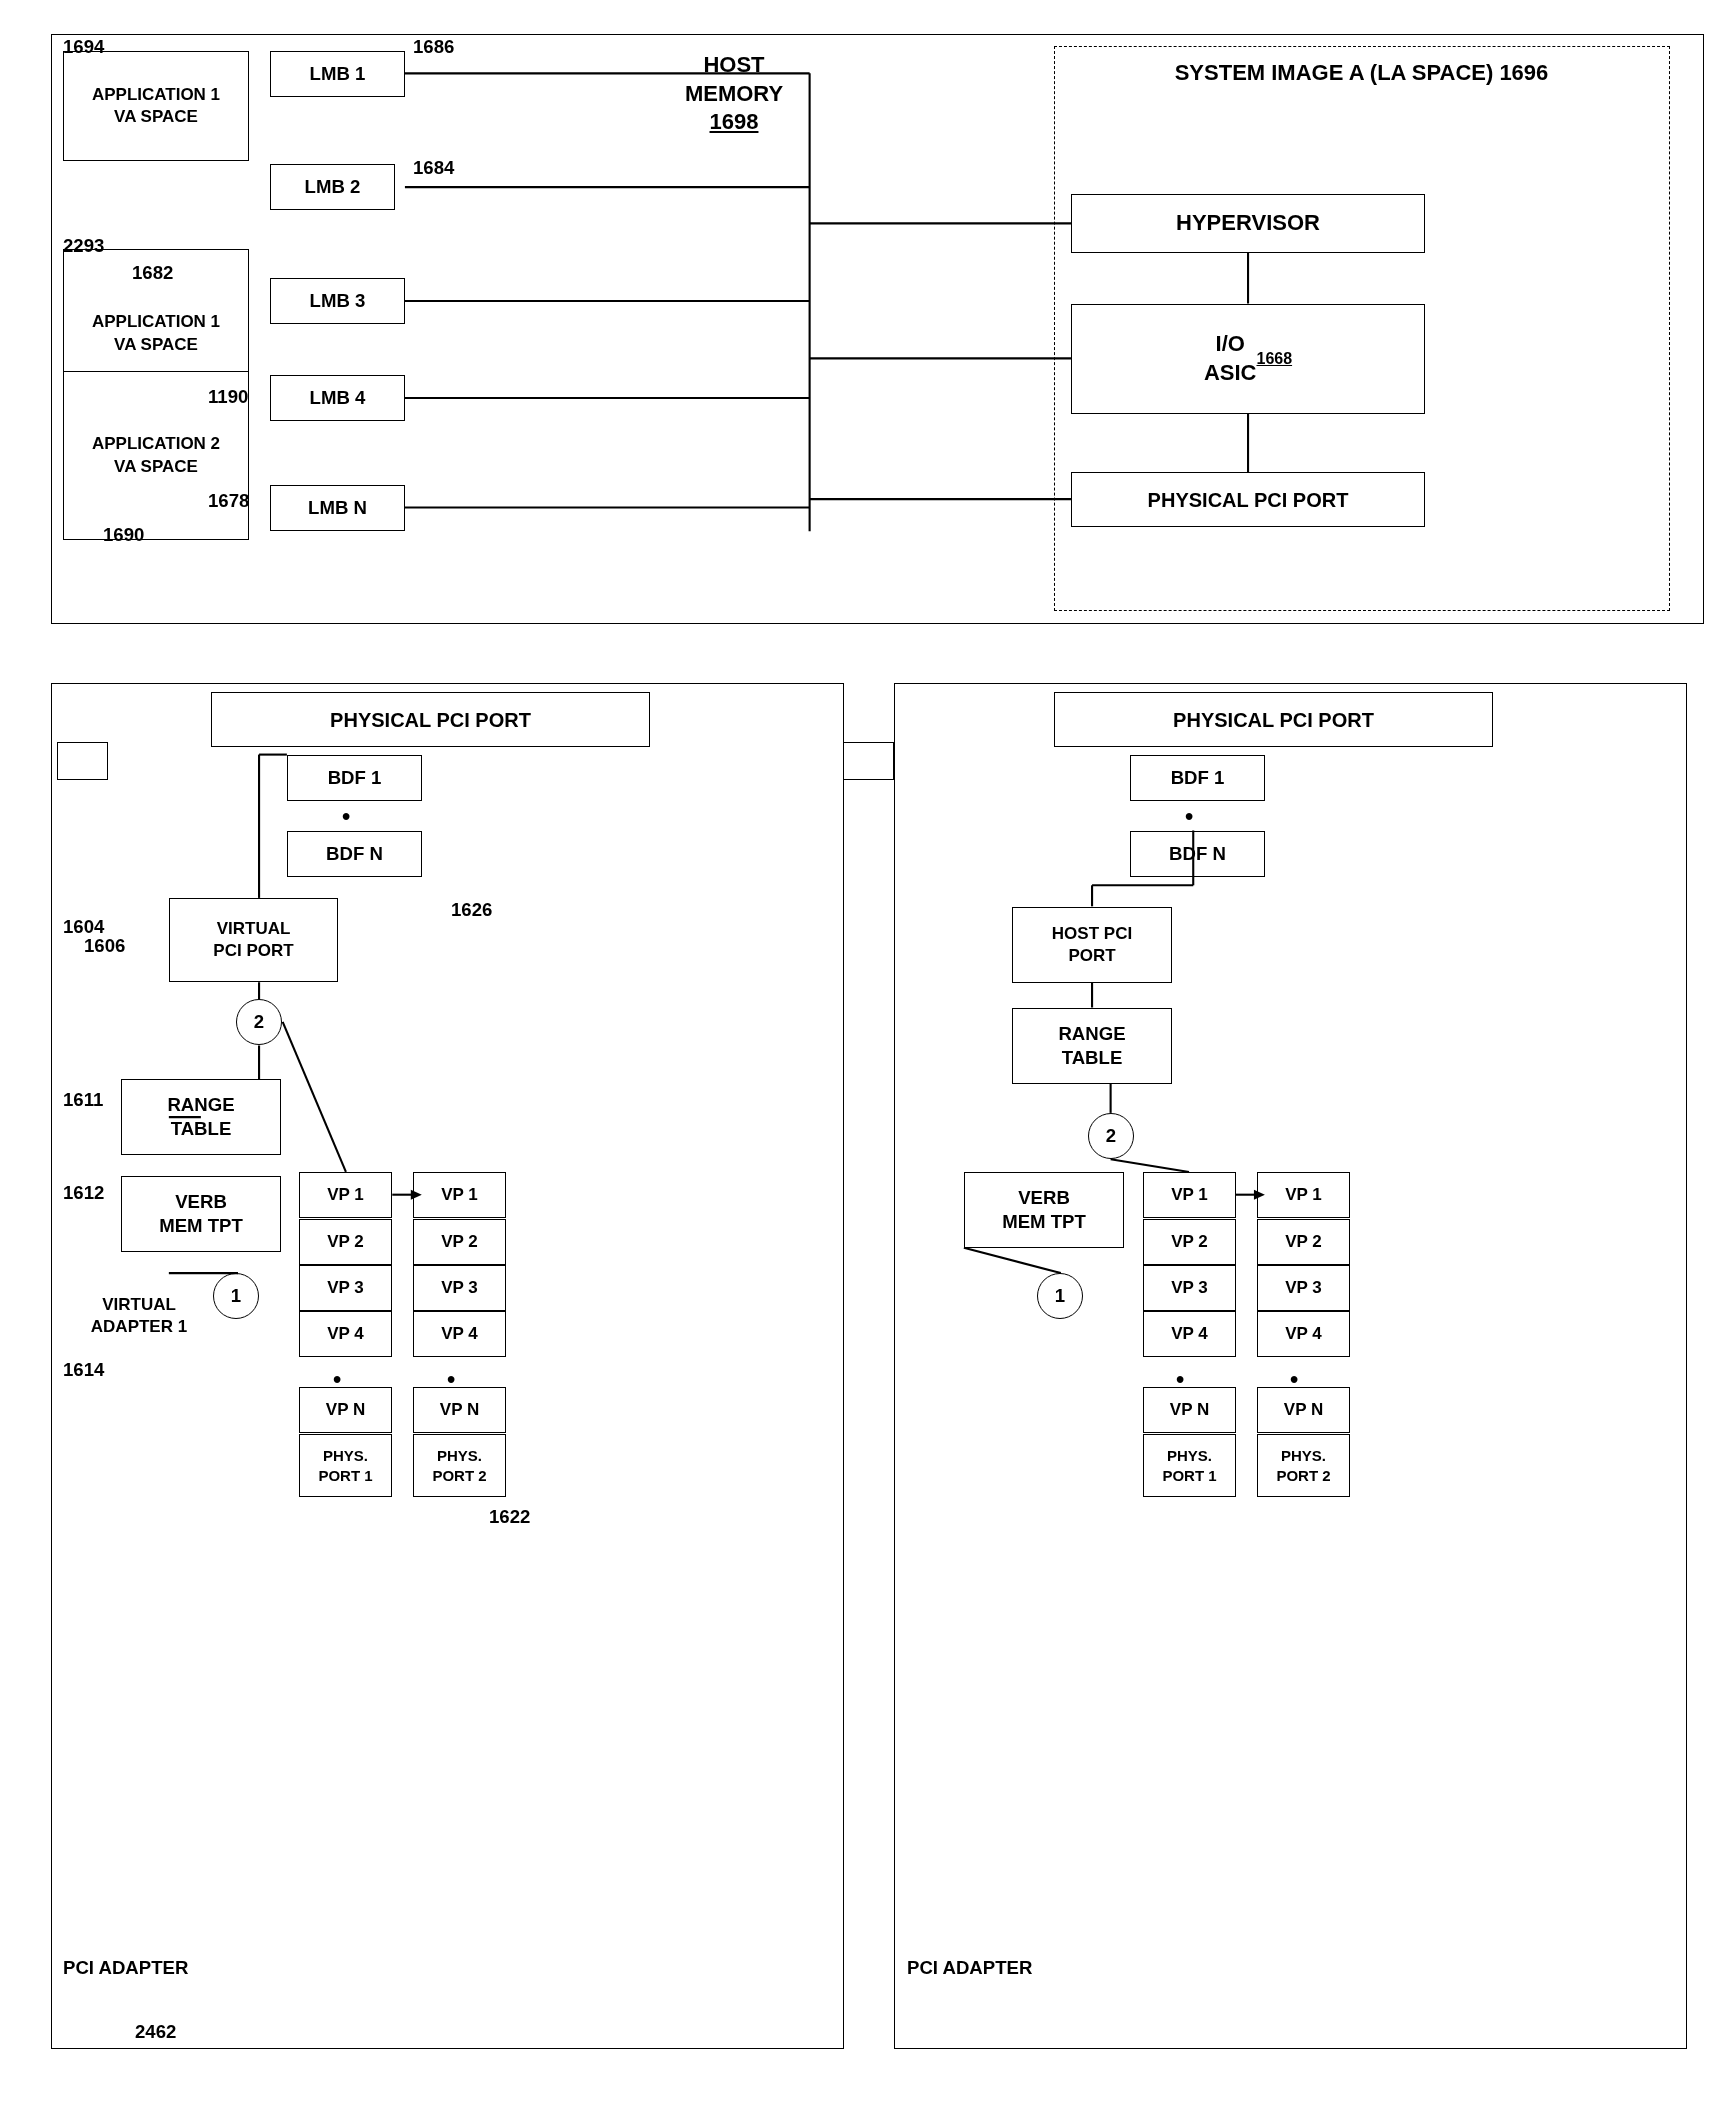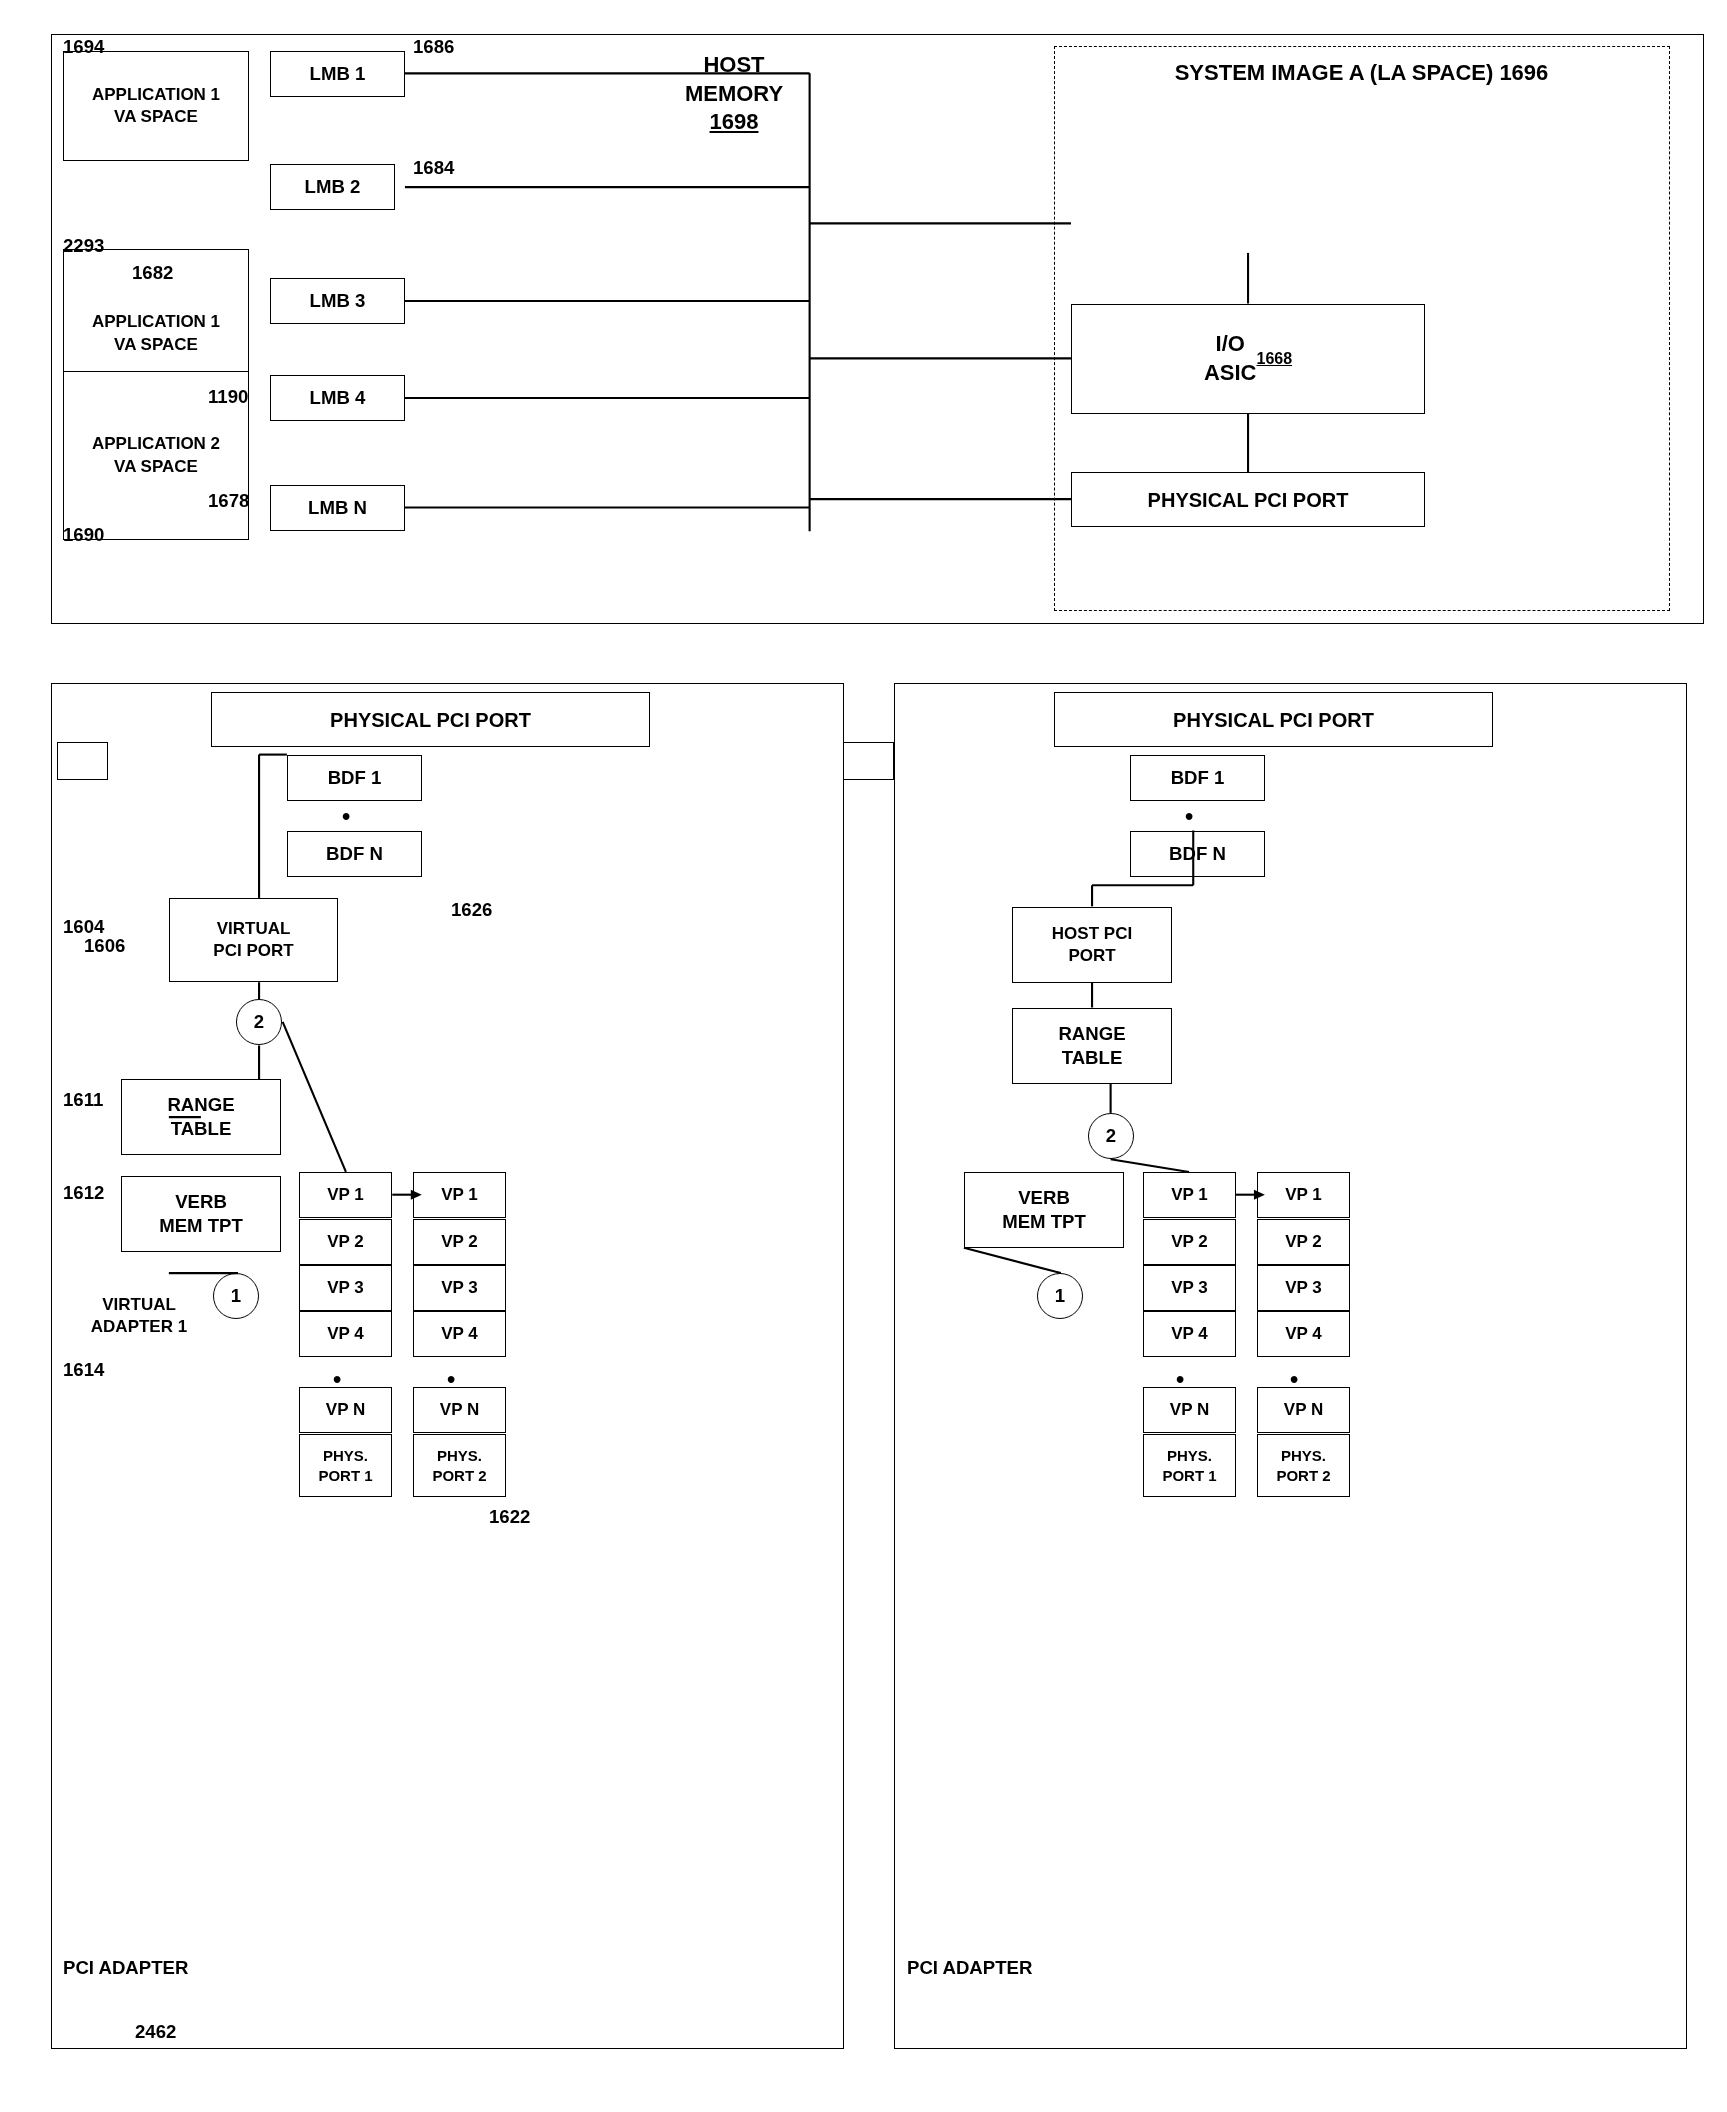--- a/index.html
+++ b/index.html
@@ -65,20 +65,23 @@
   <div class="box box-dashed" style="left:1054px; top:46px; width:616px; height:565px; border-width:1.7px;">
   </div>
   <div class="label" style="left:1172px; top:59px; font-size:22px; font-weight:bold; text-align:center; width:379px; text-decoration:none;">SYSTEM IMAGE A
 (LA SPACE)
 1696</div>
 
   <div class="label" style="left:658px; top:51px; font-size:22px; text-align:center; width:152px;">
     HOST<br>MEMORY<br><span style="text-decoration:underline;">1698</span>
   </div>
 
+  <div class="box" style="left:1071px; top:194px; width:354px; height:59px; font-size:22px;">
+    HYPERVISOR
+  </div>
 
   <div class="box" style="left:1071px; top:304px; width:354px; height:110px; font-size:22px;">
     I/O<br>ASIC<br><span style="text-decoration:underline; font-size:16px;">1668</span>
   </div>
 
   <div class="box" style="left:1071px; top:472px; width:354px; height:55px; font-size:20px;">
     PHYSICAL PCI PORT
   </div>
 
   <div class="box" style="left:270px; top:51px; width:135px; height:46px; font-size:18.6px;">
@@ -112,21 +115,21 @@
   <div class="box" style="left:63px; top:371px; width:186px; height:169px; font-size:17px;">
     APPLICATION 2<br>VA SPACE
   </div>
 
   <div class="label" style="left:63px; top:35px; font-size:18.6px;">1694</div>
   <div class="label" style="left:63px; top:234px; font-size:18.6px;">2293</div>
   <div class="label" style="left:132px; top:261px; font-size:18.6px;">1682</div>
   <div class="label" style="left:413px; top:35px; font-size:18.6px;">1686</div>
   <div class="label" style="left:413px; top:156px; font-size:18.6px;">1684</div>
   <div class="label" style="left:208px; top:385px; font-size:18.6px;">1190</div>
-  <div class="label" style="left:63px; top:523px; font-size:18.6px;">1690</div>
+  <div class="label" style="left:63px; top:523px; font-size:18.6px;padding-left:40px;">1690</div>
   <div class="label" style="left:208px; top:489px; font-size:18.6px;">1678</div>
 
   <div class="outer-box" style="left:51px; top:683px; width:793px; height:1366px;"></div>
 
   <div class="box" style="left:211px; top:692px; width:439px; height:55px; font-size:20px;">
     PHYSICAL PCI PORT
   </div>
 
   <div class="box" style="left:287px; top:755px; width:135px; height:46px; font-size:18.6px;">
     BDF 1

